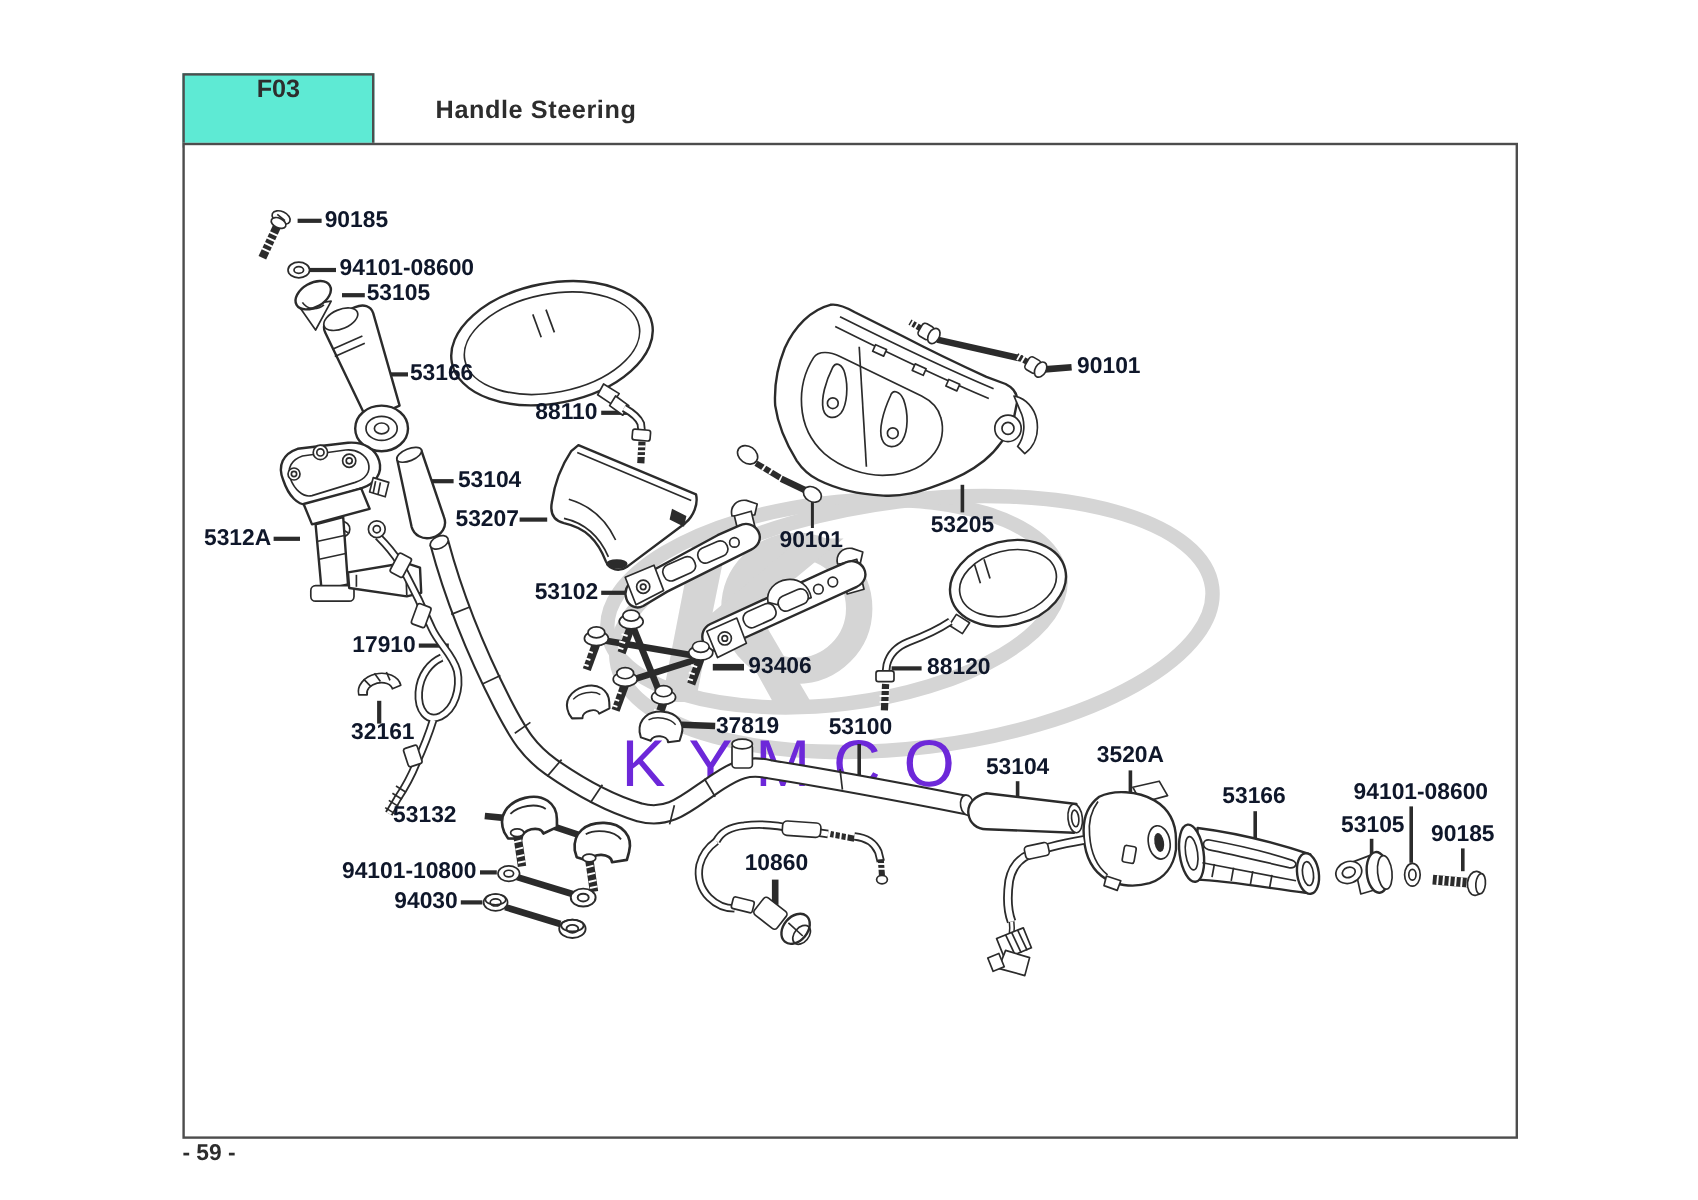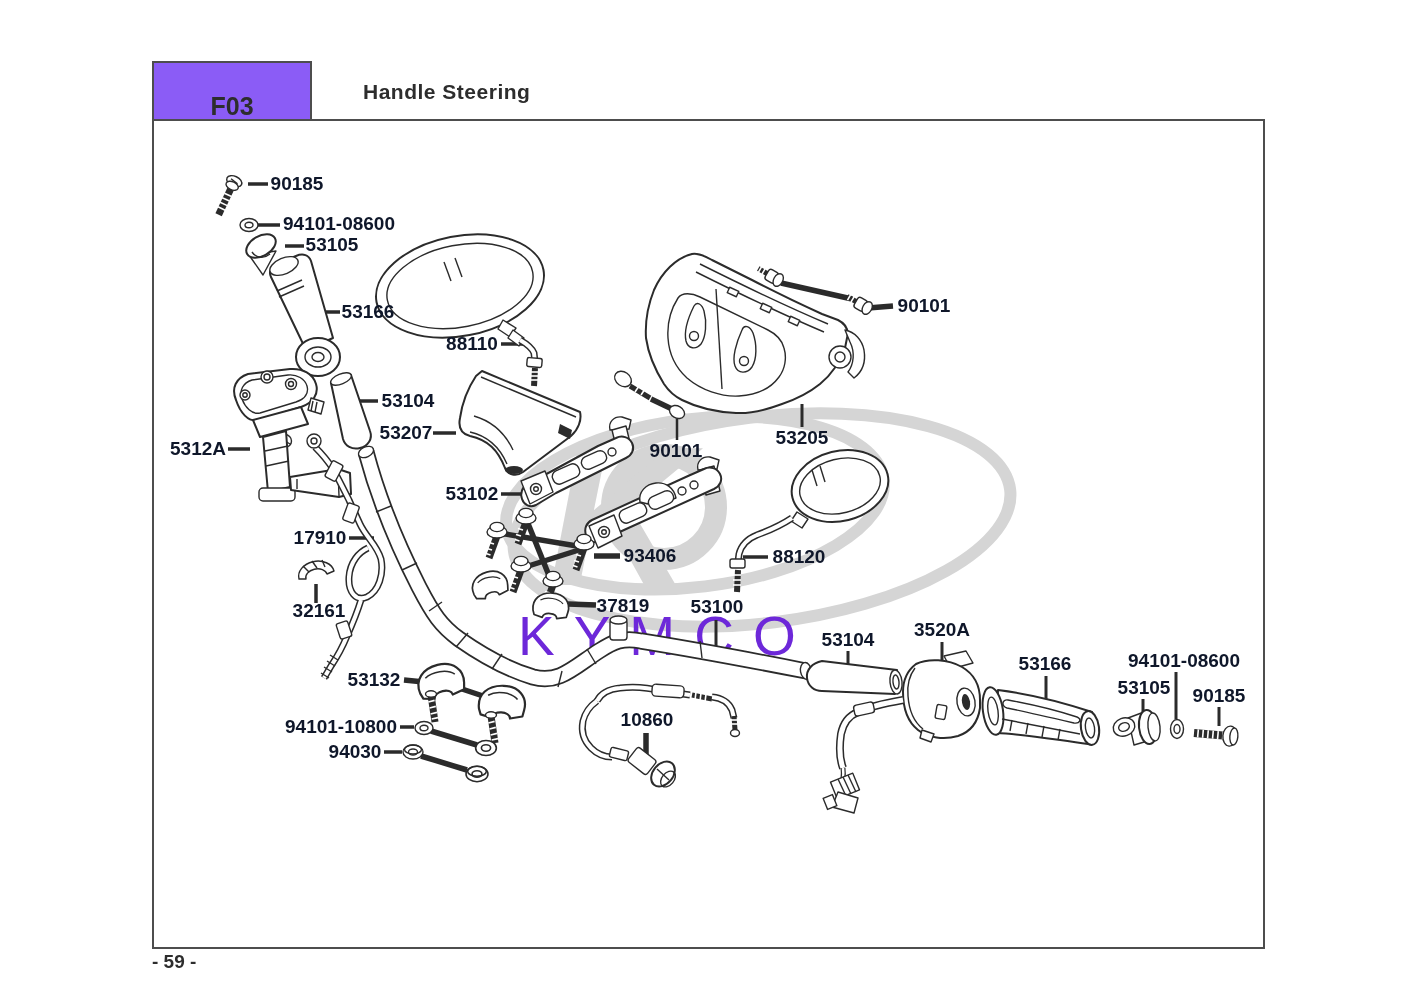--- a/index.html
+++ b/index.html
@@ -1,22 +1,22 @@
 <!DOCTYPE html>
 <html><head>
 <meta charset="utf-8">
 <style>
   html,body{margin:0;padding:0;background:#fff;}
   body{width:1415px;height:1000px;position:relative;overflow:hidden;
        font-family:"Liberation Sans", sans-serif;color:#2d2d2d;}
   .abs{position:absolute;}
   
   .code-box{left:152px;top:61px;width:156px;height:58px;border:2px solid #4d4d4d;
-            display:flex;align-items:flex-end;justify-content:center;
-            font-size:25px;font-weight:bold;background:#8b5cf6;}
+            display:flex;align-items:flex-start;justify-content:center;
+            font-size:21px;font-weight:bold;background:#5eead4;}
   .sheet-title{left:363px;top:80px;font-size:21px;font-weight:bold;letter-spacing:.5px;}
   
   .frame{left:152px;top:119px;width:1109px;height:826px;border:2px solid #4d4d4d;background:#fff;}
   
   .wm-k{left:548px;top:418px;font-size:198px;line-height:1;font-weight:bold;
         color:#d5d5d5;font-style:italic;}
   .wm-brand{left:518px;top:604px;font-size:55px;font-weight:normal;letter-spacing:19px;color:#6d28d9;}
   
   .lbl{transform:translate(-50%,-50%);font-size:19px;font-weight:bold;color:#0f172a;
        white-space:nowrap;letter-spacing:0;}
@@ -462,19 +462,19 @@
   <div class="abs lbl" style="left:650px;top:556px">93406</div>
   <div class="abs lbl" style="left:799px;top:557px">88120</div>
   <div class="abs lbl" style="left:623px;top:606px">37819</div>
   <div class="abs lbl" style="left:717px;top:607px">53100</div>
   <div class="abs lbl" style="left:848px;top:640px">53104</div>
   <div class="abs lbl" style="left:942px;top:630px">3520A</div>
   <div class="abs lbl" style="left:1045px;top:664px">53166</div>
   <div class="abs lbl" style="left:1184px;top:661px">94101-08600</div>
   <div class="abs lbl" style="left:1144px;top:688px">53105</div>
   <div class="abs lbl" style="left:1219px;top:696px">90185</div>
-  <div class="abs lbl" style="left:374px;top:680px">53132</div>
+  <div class="abs lbl" style="left:354px;top:680px">53132</div>
   <div class="abs lbl" style="left:341px;top:727px">94101-10800</div>
   <div class="abs lbl" style="left:355px;top:752px">94030</div>
   <div class="abs lbl" style="left:647px;top:720px">10860</div>
 </div>
 
 <div class="abs footer">- 59 -</div>
 
 </body></html>

